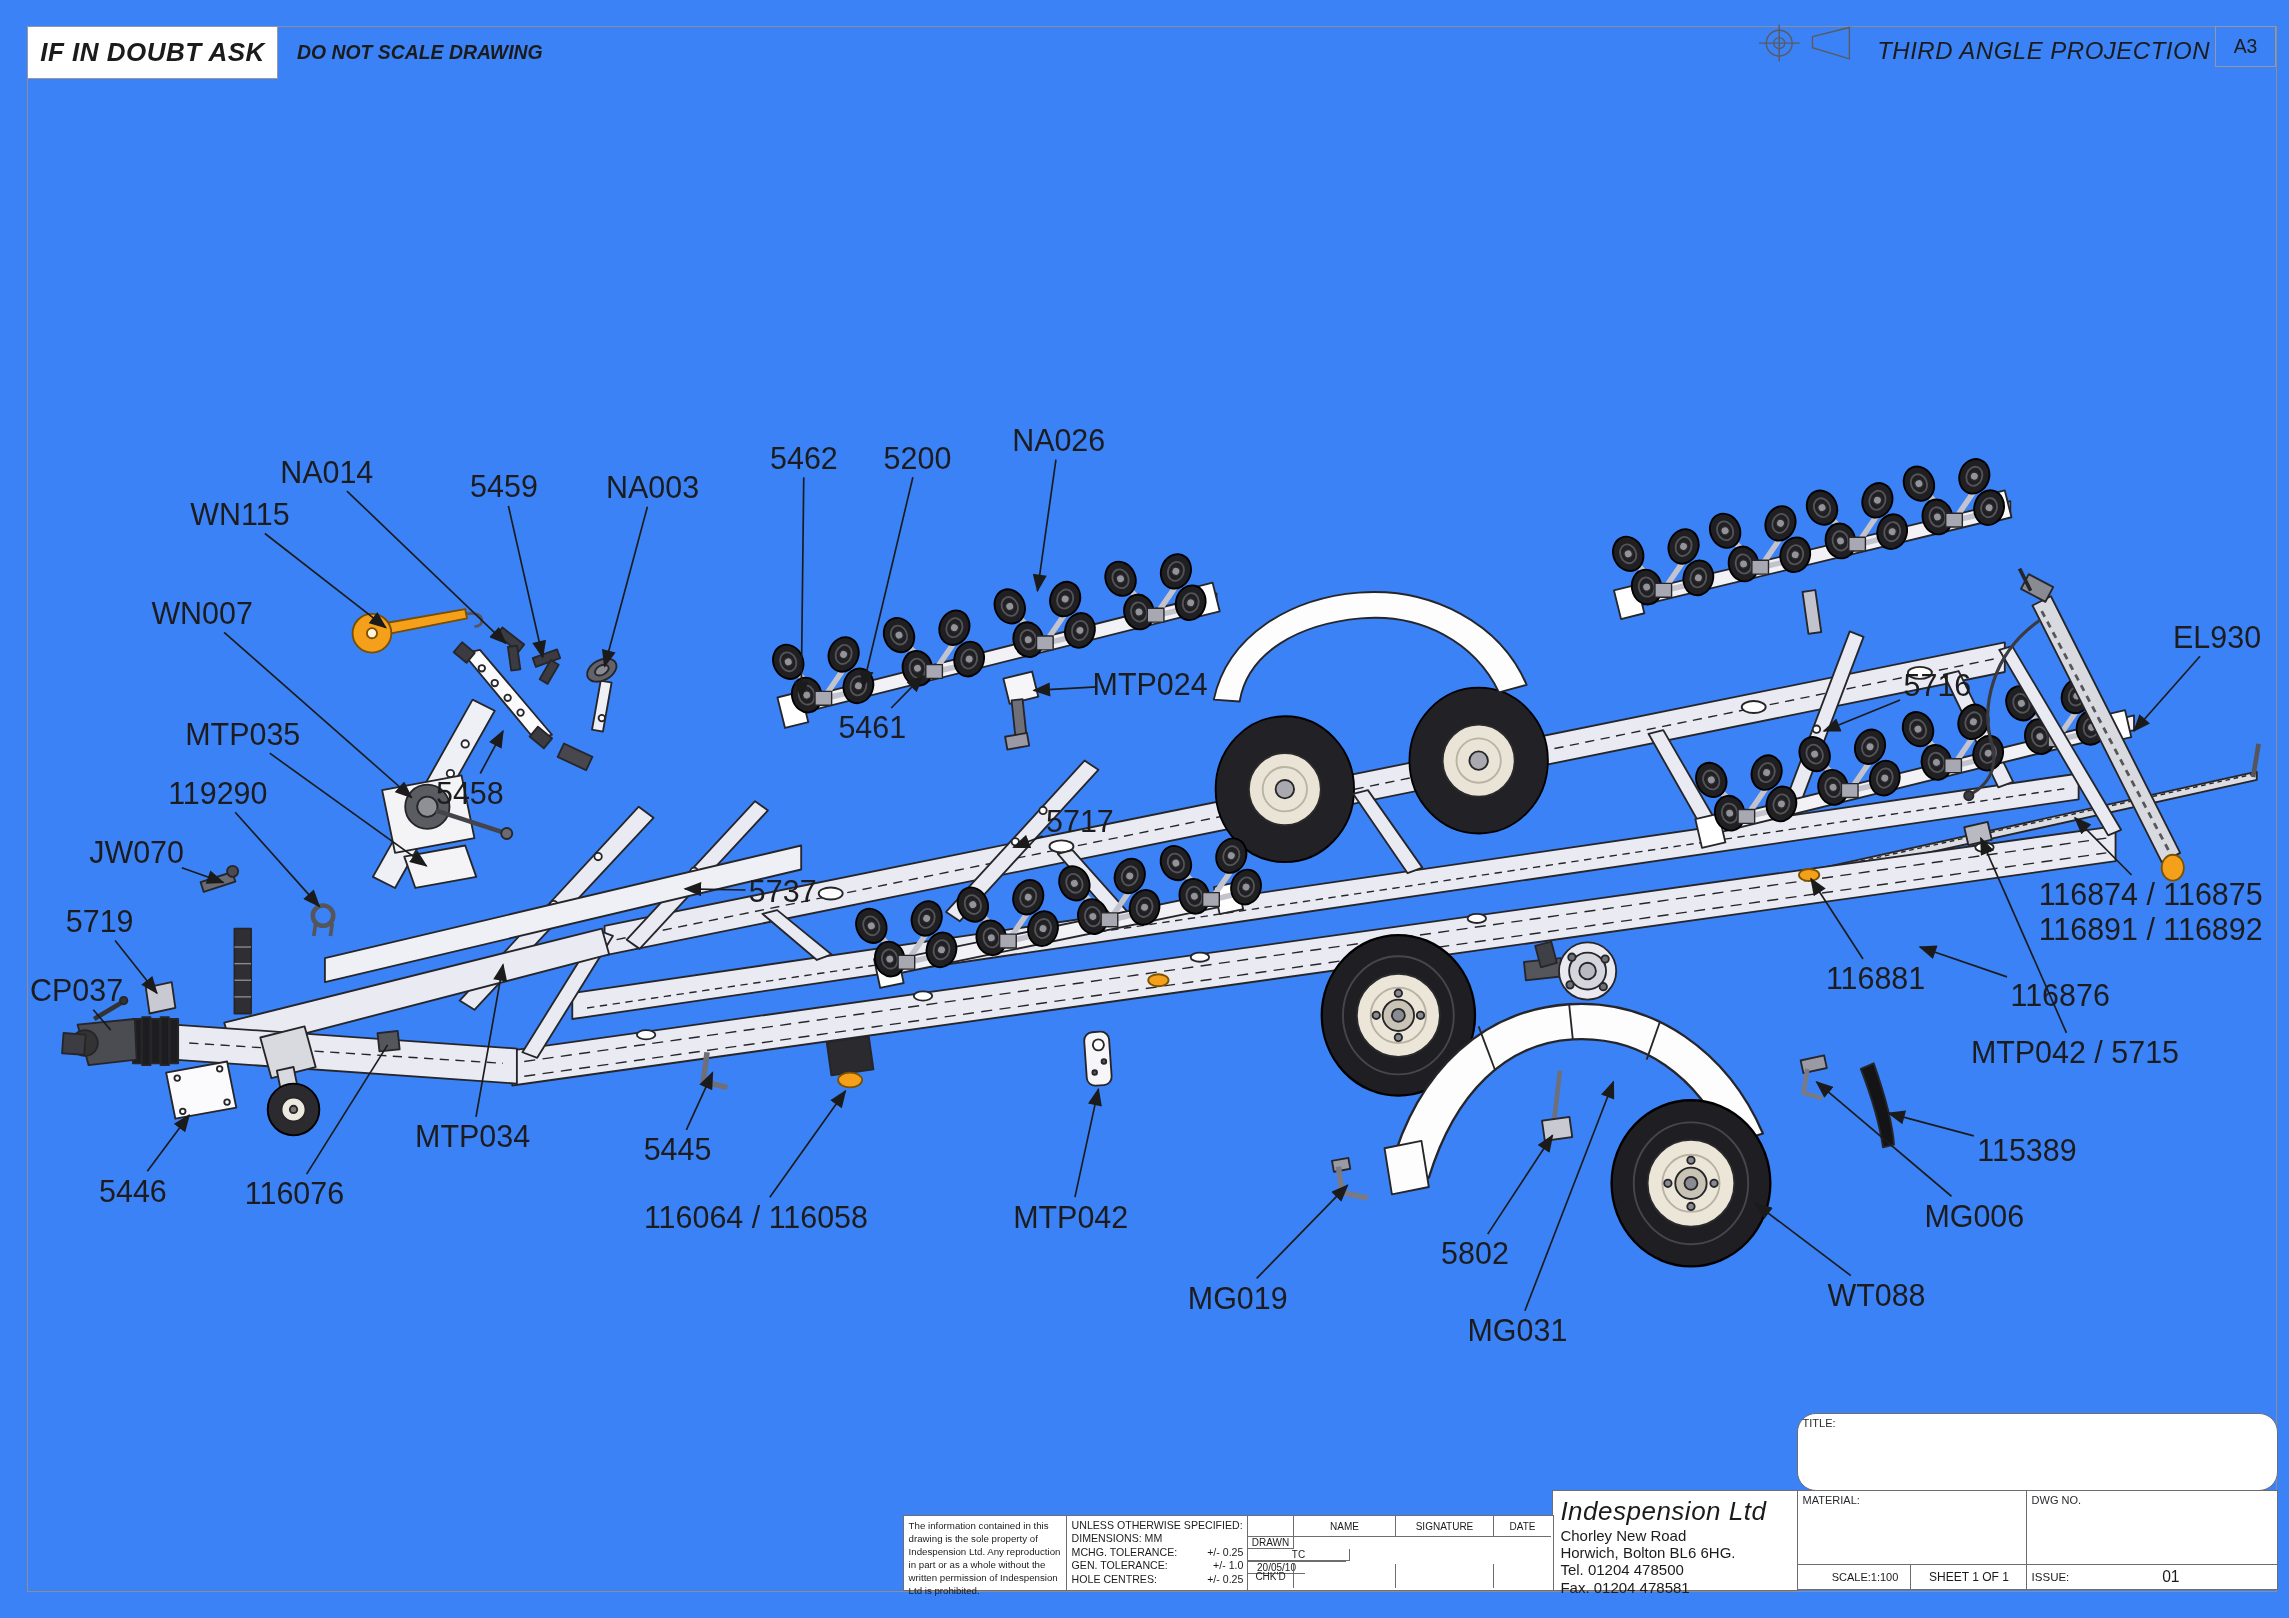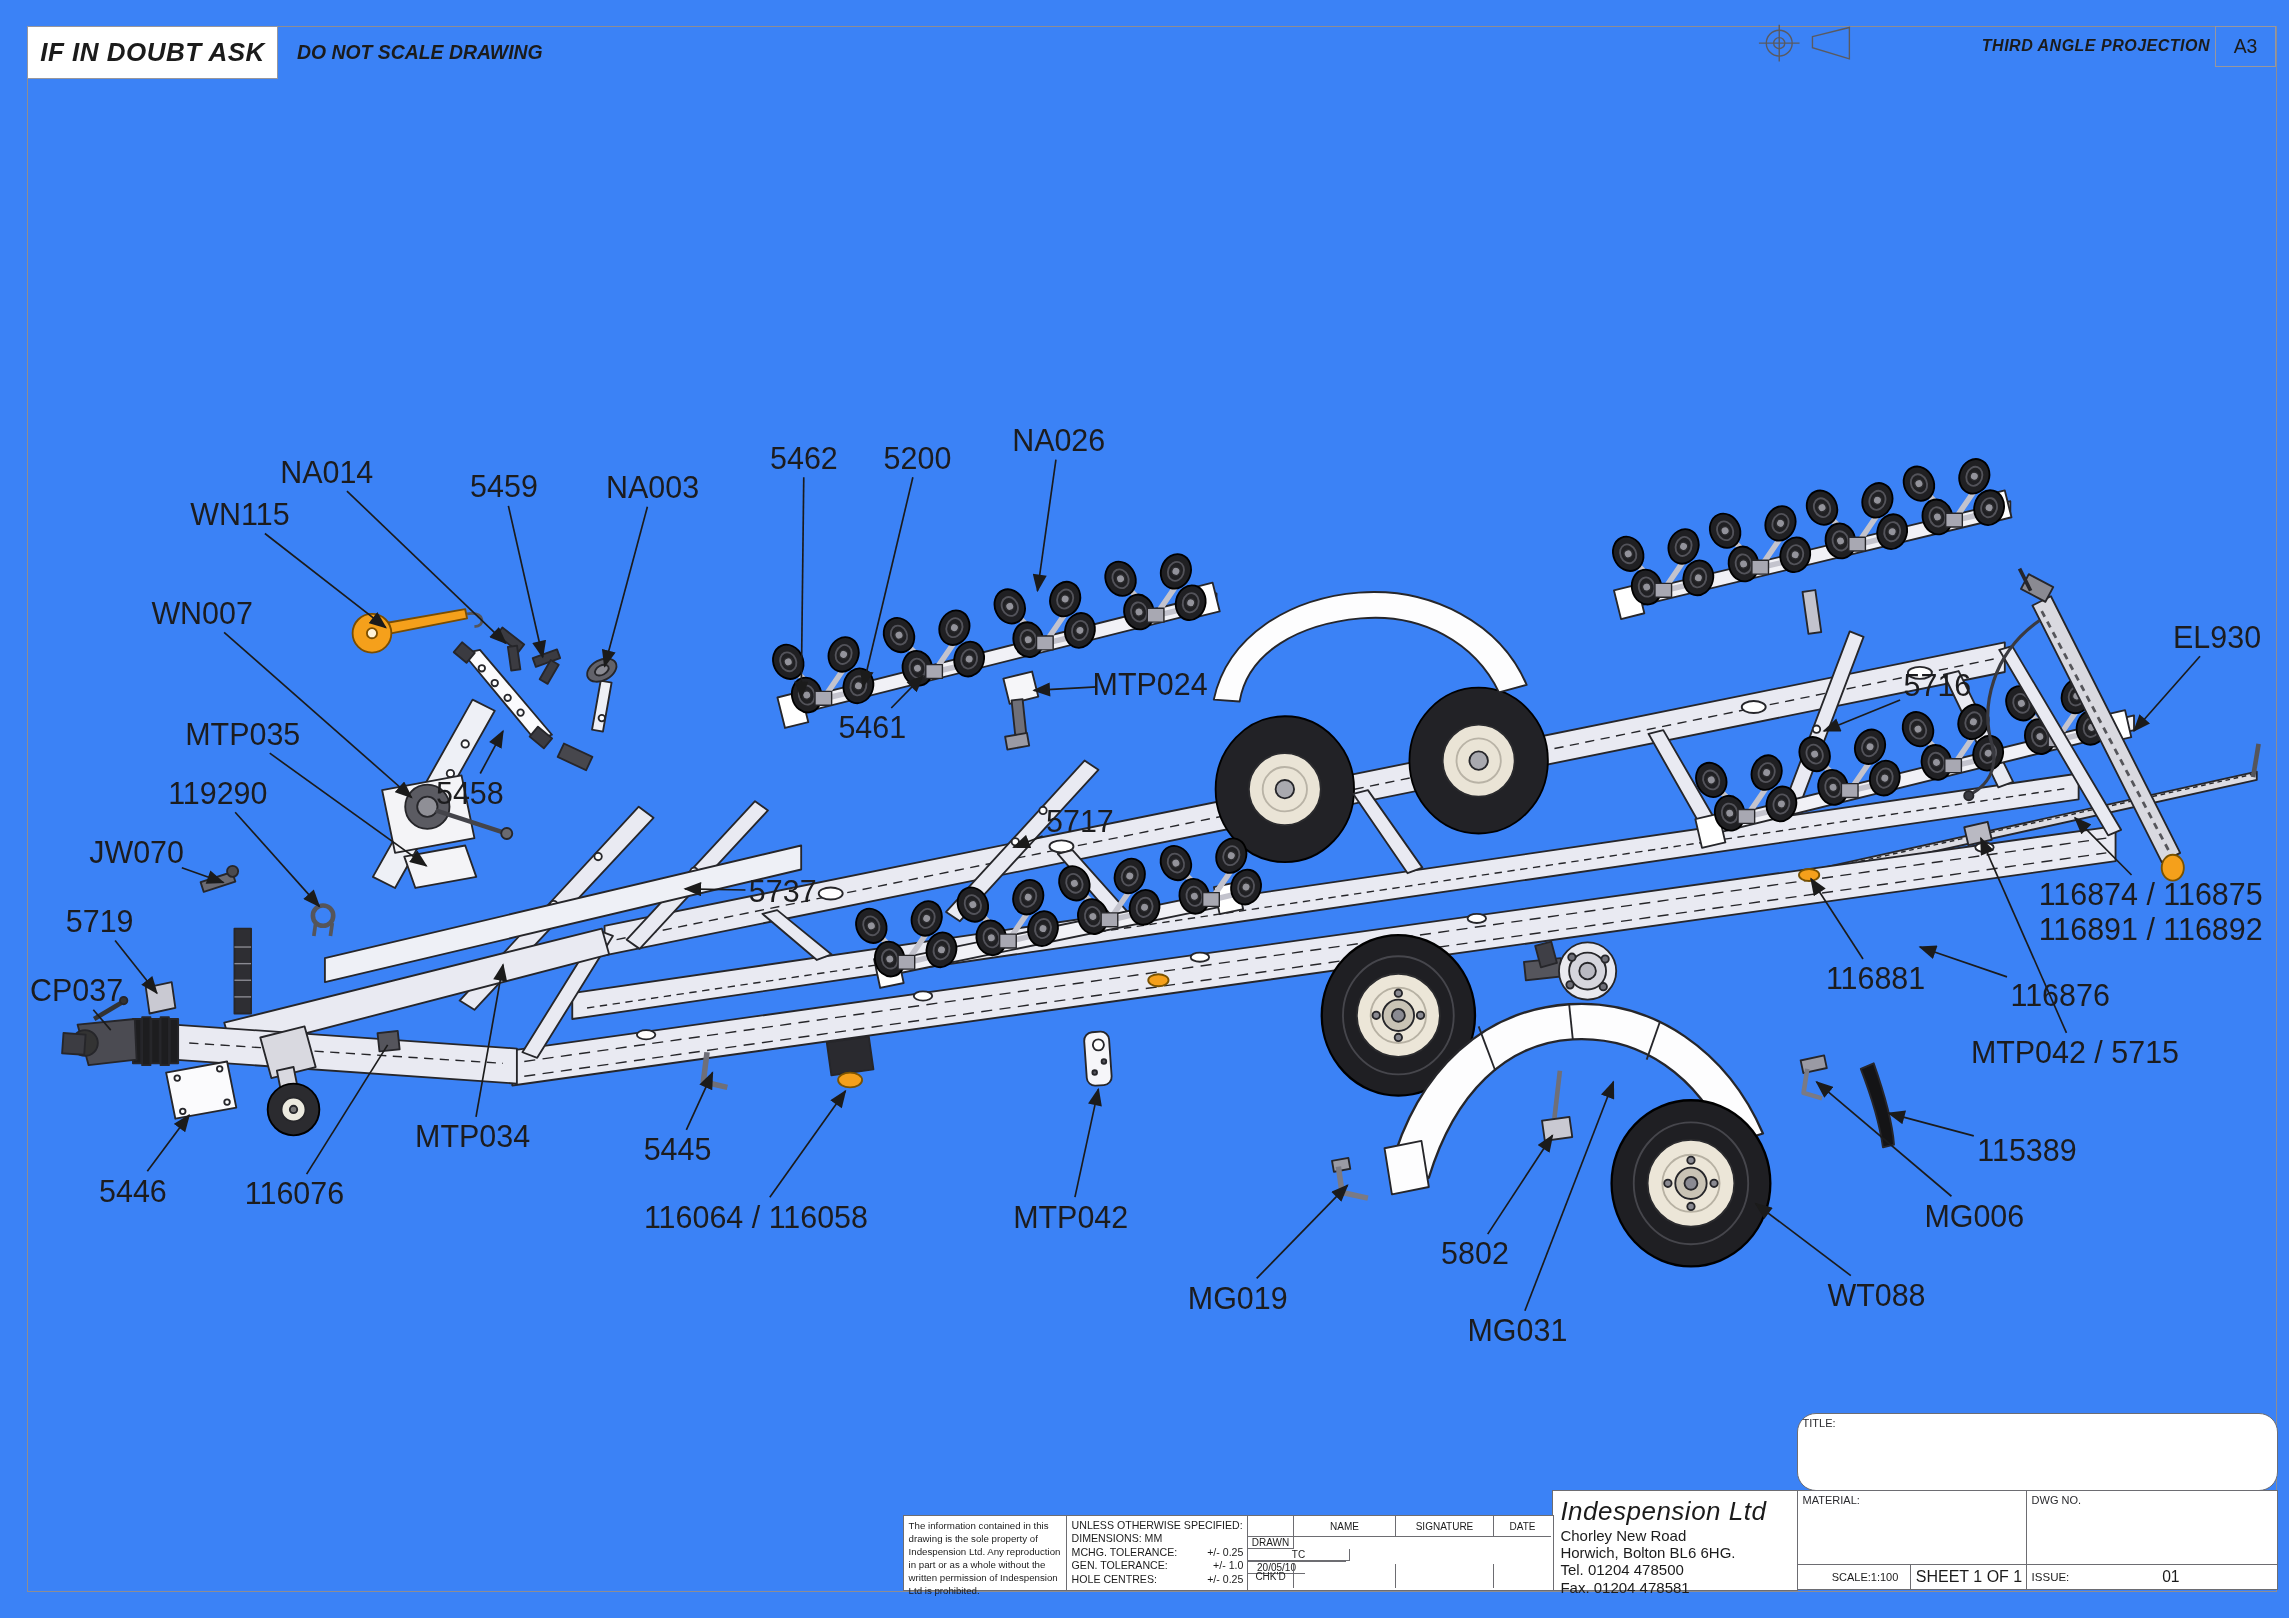--- a/index.html
+++ b/index.html
@@ -4,34 +4,34 @@
 <style>
   html,body{margin:0;padding:0;background:#fff;}
   .sheet{position:relative;width:2290px;height:1619px;background:#3b82f6;
          font-family:"Liberation Sans",sans-serif;color:#1b1b1b;overflow:hidden;}
   .abs{position:absolute;}
   .frame{left:27px;top:26px;width:2248px;height:1564px;border:1.8px solid #8d8d92;}
   .doubt-box{left:27px;top:26px;width:249px;height:51px;border:1.8px solid #97979d;background:#fff;
              display:flex;align-items:center;justify-content:center;
              font-size:26px;font-weight:bold;font-style:italic;letter-spacing:0.5px;}
   .no-scale{left:297px;top:41px;font-size:19.4px;font-weight:bold;font-style:italic;}
-  .third-angle{left:1874px;top:37px;width:336px;text-align:right;font-size:16px;
-               font-weight:bold;font-style:italic;letter-spacing:0.5px;}
+  .third-angle{left:1874px;top:37px;width:336px;text-align:right;font-size:24px;
+               font-weight:normal;font-style:italic;letter-spacing:0.5px;}
   .a3-box{left:2215px;top:26px;width:59px;height:39px;border:1.8px solid #97979d;
           display:flex;align-items:center;justify-content:center;font-size:19.4px;}
   .proj{left:1746px;top:18.5px;}
   
   .tb{border:1.8px solid #6d6d72;background:#fff;box-sizing:border-box;}
   .tb-title{left:1797px;top:1413px;width:481px;height:78px;border-radius:19px;}
   .tb-small{font-size:11px;padding:2.8px 4.6px;color:#2a2a2e;}
   .tb-title-text{text-align:center;font-size:31px;letter-spacing:0.9px;margin-top:9.2px;color:#222;}
   .tb-material{left:1797px;top:1490px;width:231px;height:77px;}
   .tb-dwg{left:2026px;top:1490px;width:252px;height:77px;}
   .tb-scale{left:1797px;top:1564px;width:136px;height:26px;display:flex;align-items:center;justify-content:center;font-size:11px;}
-  .tb-sheet{left:1910px;top:1564px;width:118px;height:26px;display:flex;align-items:center;justify-content:center;font-size:16px;}
+  .tb-sheet{left:1910px;top:1564px;width:118px;height:26px;display:flex;align-items:center;justify-content:center;font-size:12px;}
   .tb-issue{left:2026px;top:1564px;width:252px;height:26px;display:flex;align-items:center;font-size:11.5px;padding:0 4.6px;box-sizing:border-box;}
   .tb-issue .val{flex:1;text-align:center;font-size:15.7px;}
   .tb-company{left:1552px;top:1490px;width:246px;height:101px;padding:4.6px 7.4px;}
   .company-name{font-size:26px;font-style:italic;letter-spacing:0.5px;}
   .company-line{font-size:15px;line-height:1.16;}
   .tb-disclaimer{left:903px;top:1515px;width:165px;height:76px;font-size:9.7px;line-height:1.34;padding:2.8px 4.6px;}
   .tb-tol{left:1066px;top:1515px;width:183px;height:76px;font-size:10.6px;line-height:1.28;padding:2.8px 4.6px;}
   .tol-row{display:flex;justify-content:space-between;}
   .tb-sign{left:1247px;top:1515px;width:307px;height:76px;padding:0;}
   .sg-row{display:flex;}

